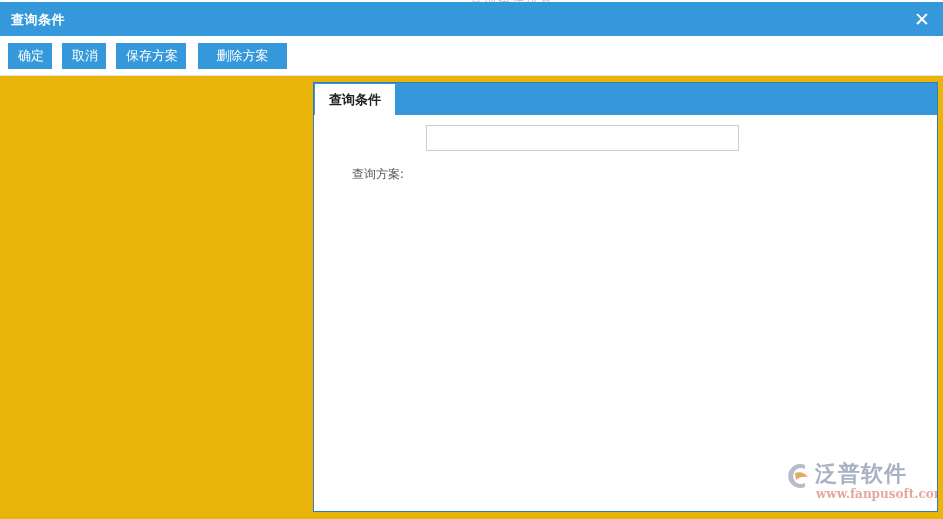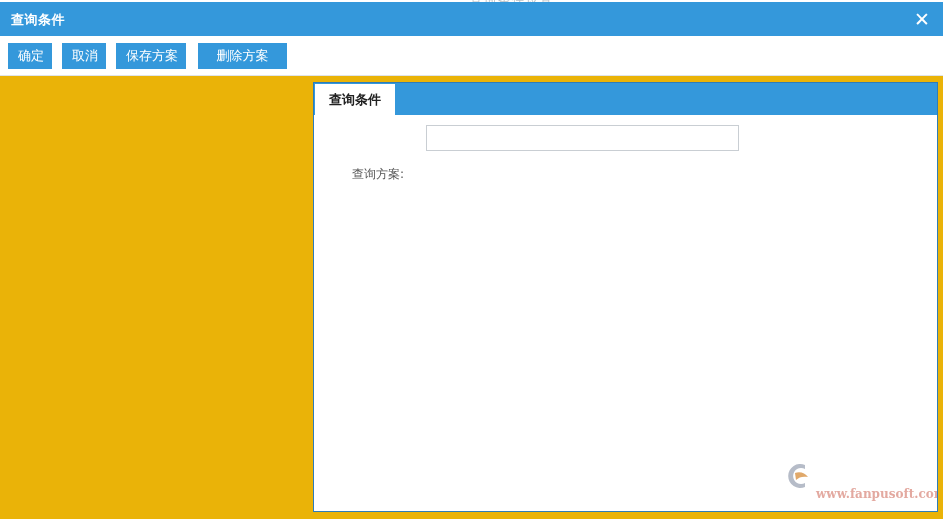--- a/index.html
+++ b/index.html
@@ -308,17 +308,18 @@
         <div class="field-label">查询方案:</div>
         <input class="field-input" type="text" value="" style="">
       </div>
     </div>
 
     <div class="watermark">
       <svg class="wm-mark" viewBox="0 0 30 30">
         <path d="M22 4 A12 12 0 1 0 22 26 L22 22 A8 8 0 1 1 22 8 Z" fill="#b6bcc8"></path>
         <path d="M12 12 C17 10 22 12 25 16 C20 15 16 16 13 19 Z" fill="#e0a86a"></path>
       </svg>
+      <div class="wm-name">泛普软件</div>
       <div class="wm-url">www.fanpusoft.com</div>
     </div>
   </div>
 
 </div>
 
 </body></html>

